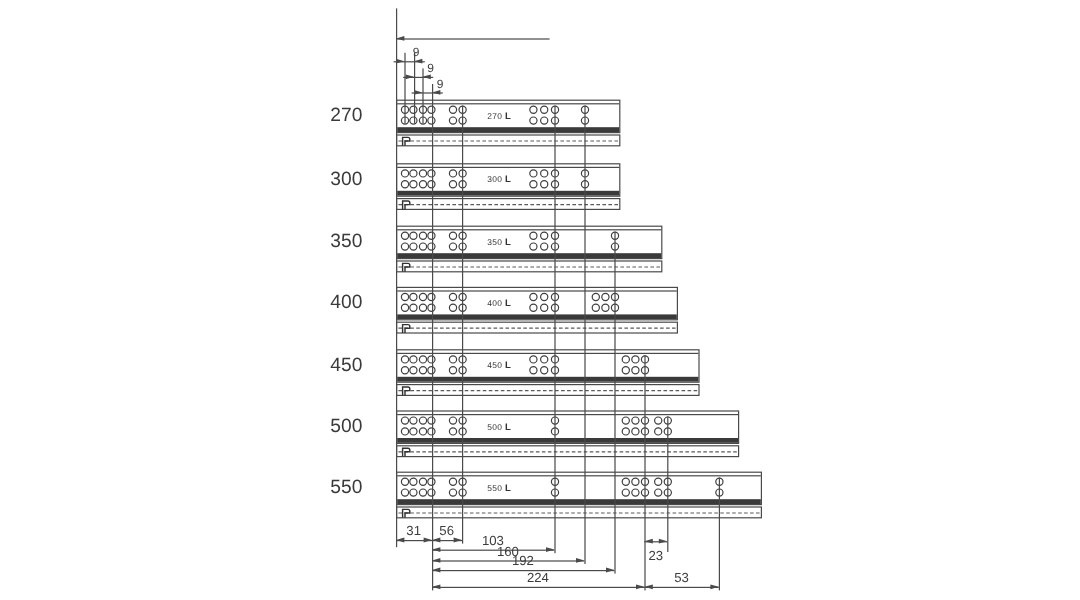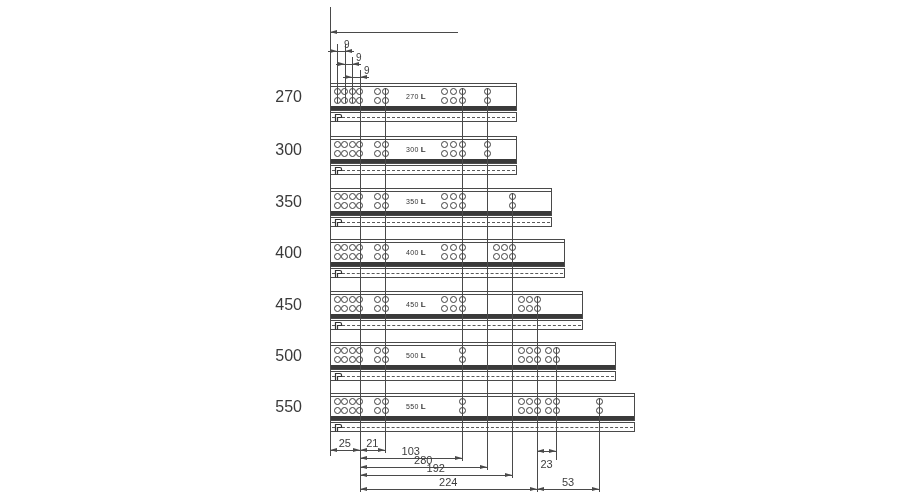--- a/index.html
+++ b/index.html
@@ -294,37 +294,37 @@
       <div class="arrow" style="top: 62px; border-left: 7px solid rgb(74, 74, 74); left: 337.5px;"></div>
       <div class="arrow" style="top: 62px; border-right: 7px solid rgb(74, 74, 74); left: 352px;"></div>
       <div class="dim-text-s" style="left: 356px; top: 52px;">9</div>
       <div class="hline" style="left: 343px; top: 77px; width: 25.5px;"></div>
       <div class="arrow" style="top: 75px; border-left: 7px solid rgb(74, 74, 74); left: 345px;"></div>
       <div class="arrow" style="top: 75px; border-right: 7px solid rgb(74, 74, 74); left: 359.5px;"></div>
       <div class="dim-text-s" style="left: 364px; top: 65px;">9</div>
       <div class="hline" style="left: 330px; top: 450px; width: 29.5px;"></div>
       <div class="arrow" style="top: 448px; border-right: 7px solid rgb(74, 74, 74); left: 330px;"></div>
       <div class="arrow" style="top: 448px; border-left: 7px solid rgb(74, 74, 74); left: 352.5px;"></div>
-      <div class="dim-text" style="left: 330px; top: 437px; width: 29.5px;">25</div>
+      <div class="dim-text" style="left: 330px; top: 437px; width: 29.5px;">31</div>
       <div class="hline" style="left: 359.5px; top: 450px; width: 25.5px;"></div>
       <div class="arrow" style="top: 448px; border-right: 7px solid rgb(74, 74, 74); left: 359.5px;"></div>
       <div class="arrow" style="top: 448px; border-left: 7px solid rgb(74, 74, 74); left: 378px;"></div>
-      <div class="dim-text" style="left: 359.5px; top: 437px; width: 25.5px;">21</div>
+      <div class="dim-text" style="left: 359.5px; top: 437px; width: 25.5px;">56</div>
       <div class="hline" style="left: 537px; top: 451px; width: 19px;"></div>
       <div class="arrow" style="top: 449px; border-right: 7px solid rgb(74, 74, 74); left: 537px;"></div>
       <div class="arrow" style="top: 449px; border-left: 7px solid rgb(74, 74, 74); left: 549px;"></div>
       <div class="dim-text" style="left: 537px; top: 438px; width: 19px; margin-top: 20px;">23</div>
       <div class="hline" style="left: 359.5px; top: 458px; width: 102.5px;"></div>
       <div class="arrow" style="top: 456px; border-right: 7px solid rgb(74, 74, 74); left: 359.5px;"></div>
       <div class="arrow" style="top: 456px; border-left: 7px solid rgb(74, 74, 74); left: 455px;"></div>
       <div class="dim-text" style="left: 359.5px; top: 445px; width: 102.5px;">103</div>
       <div class="hline" style="left: 359.5px; top: 467px; width: 127.5px;"></div>
       <div class="arrow" style="top: 465px; border-right: 7px solid rgb(74, 74, 74); left: 359.5px;"></div>
       <div class="arrow" style="top: 465px; border-left: 7px solid rgb(74, 74, 74); left: 480px;"></div>
-      <div class="dim-text" style="left: 359.5px; top: 454px; width: 127.5px;">280</div>
+      <div class="dim-text" style="left: 359.5px; top: 454px; width: 127.5px;">160</div>
       <div class="hline" style="left: 359.5px; top: 475px; width: 152.5px;"></div>
       <div class="arrow" style="top: 473px; border-right: 7px solid rgb(74, 74, 74); left: 359.5px;"></div>
       <div class="arrow" style="top: 473px; border-left: 7px solid rgb(74, 74, 74); left: 505px;"></div>
       <div class="dim-text" style="left: 359.5px; top: 462px; width: 152.5px;">192</div>
       <div class="hline" style="left: 359.5px; top: 489px; width: 177.5px;"></div>
       <div class="arrow" style="top: 487px; border-right: 7px solid rgb(74, 74, 74); left: 359.5px;"></div>
       <div class="arrow" style="top: 487px; border-left: 7px solid rgb(74, 74, 74); left: 530px;"></div>
       <div class="dim-text" style="left: 359.5px; top: 476px; width: 177.5px;">224</div>
       <div class="hline" style="left: 537px; top: 489px; width: 62px;"></div>
       <div class="arrow" style="top: 487px; border-right: 7px solid rgb(74, 74, 74); left: 537px;"></div>

